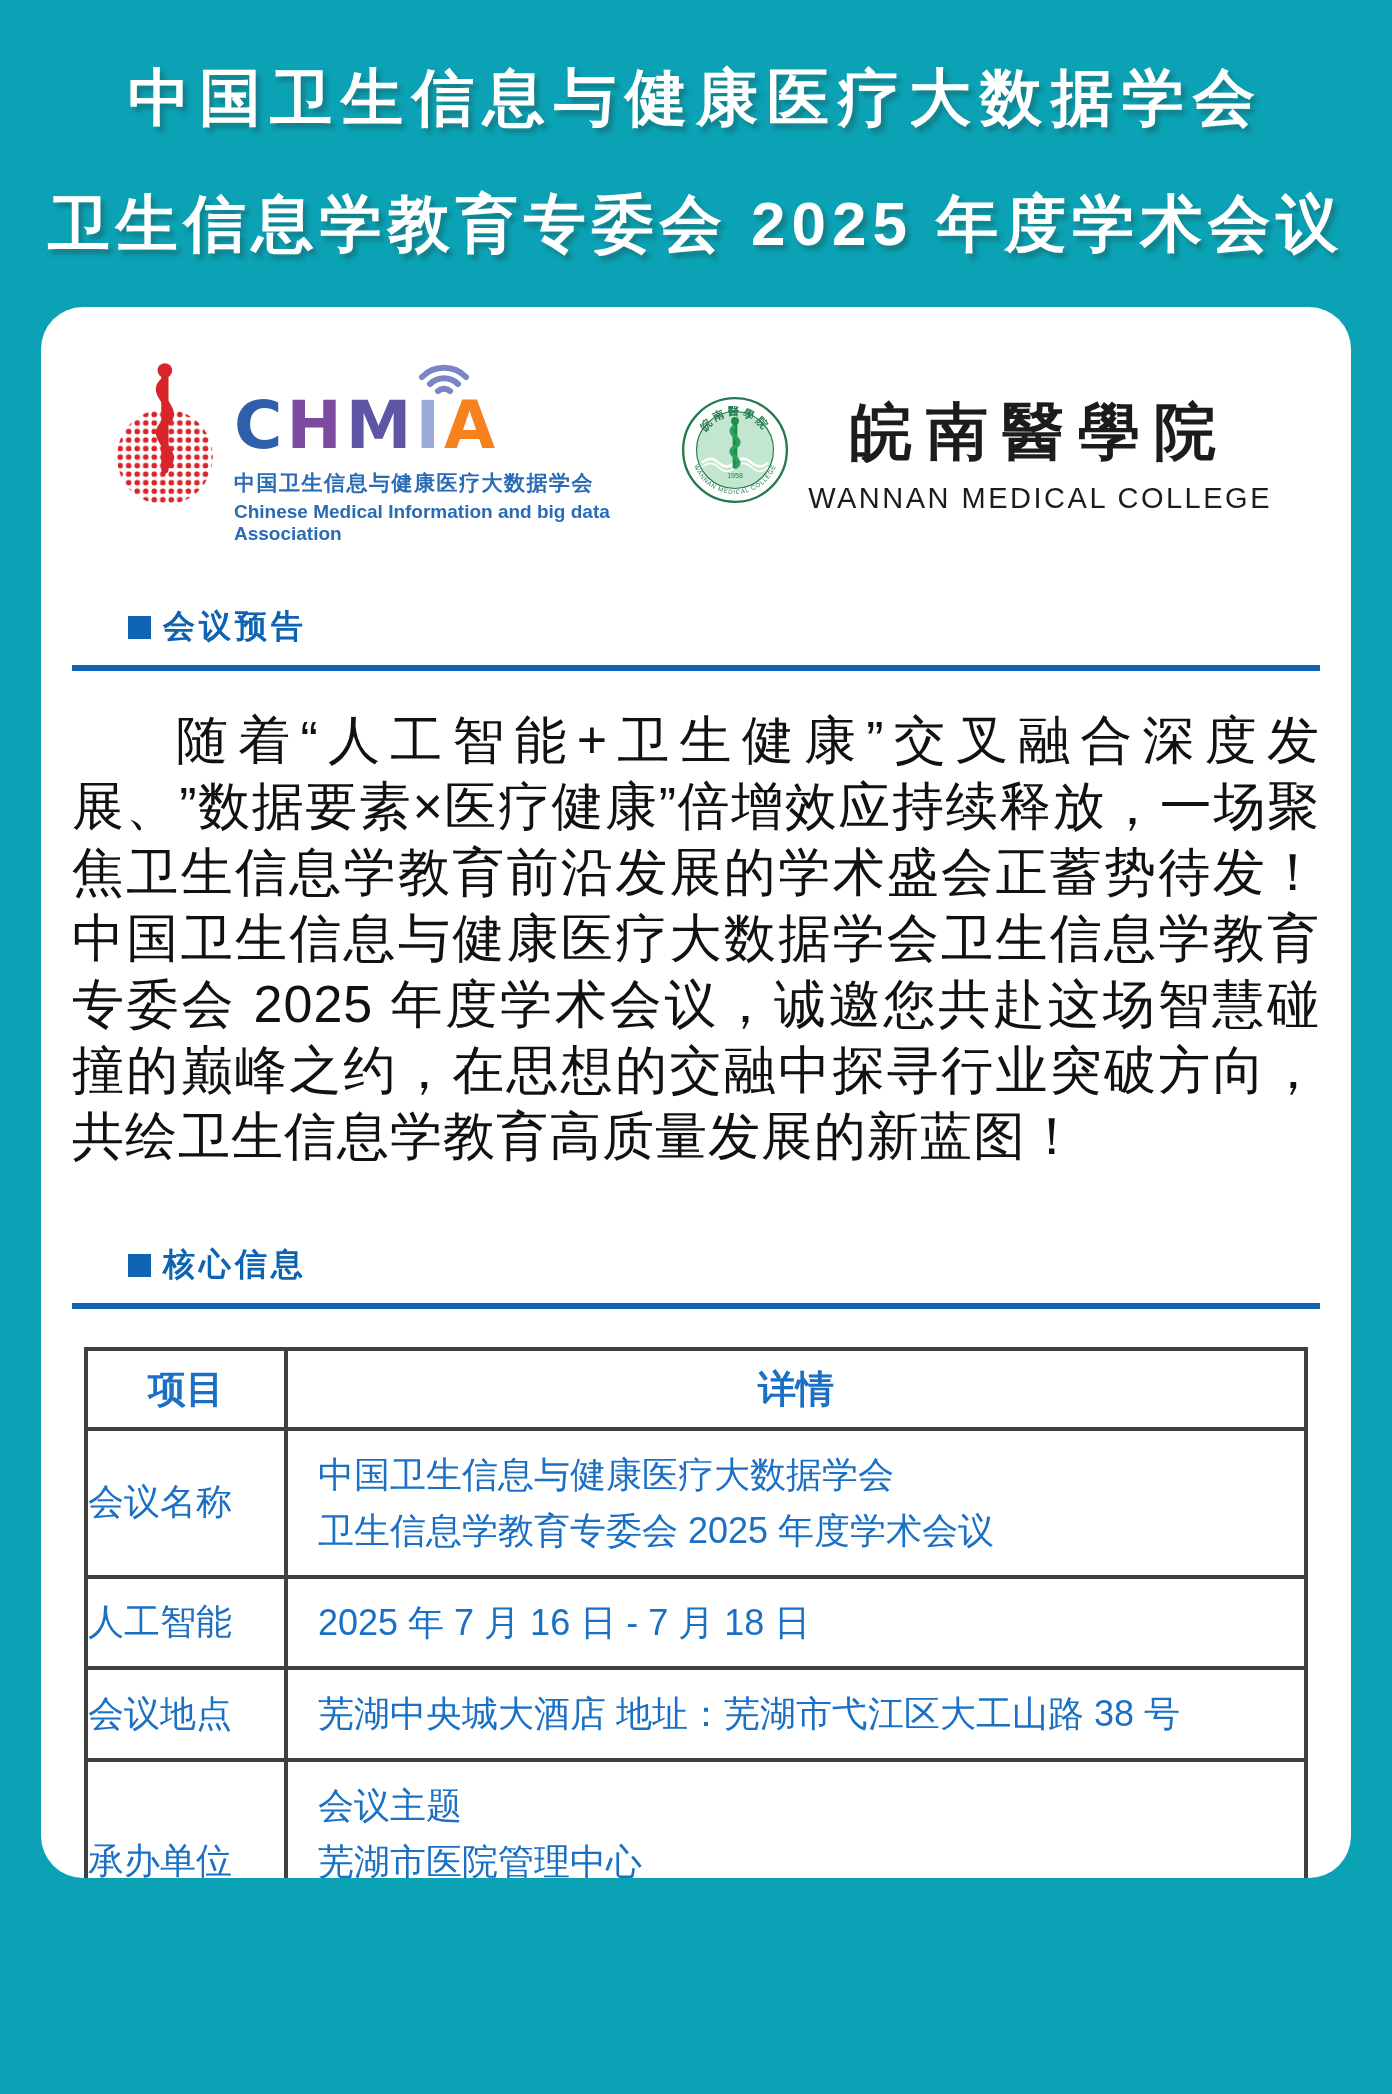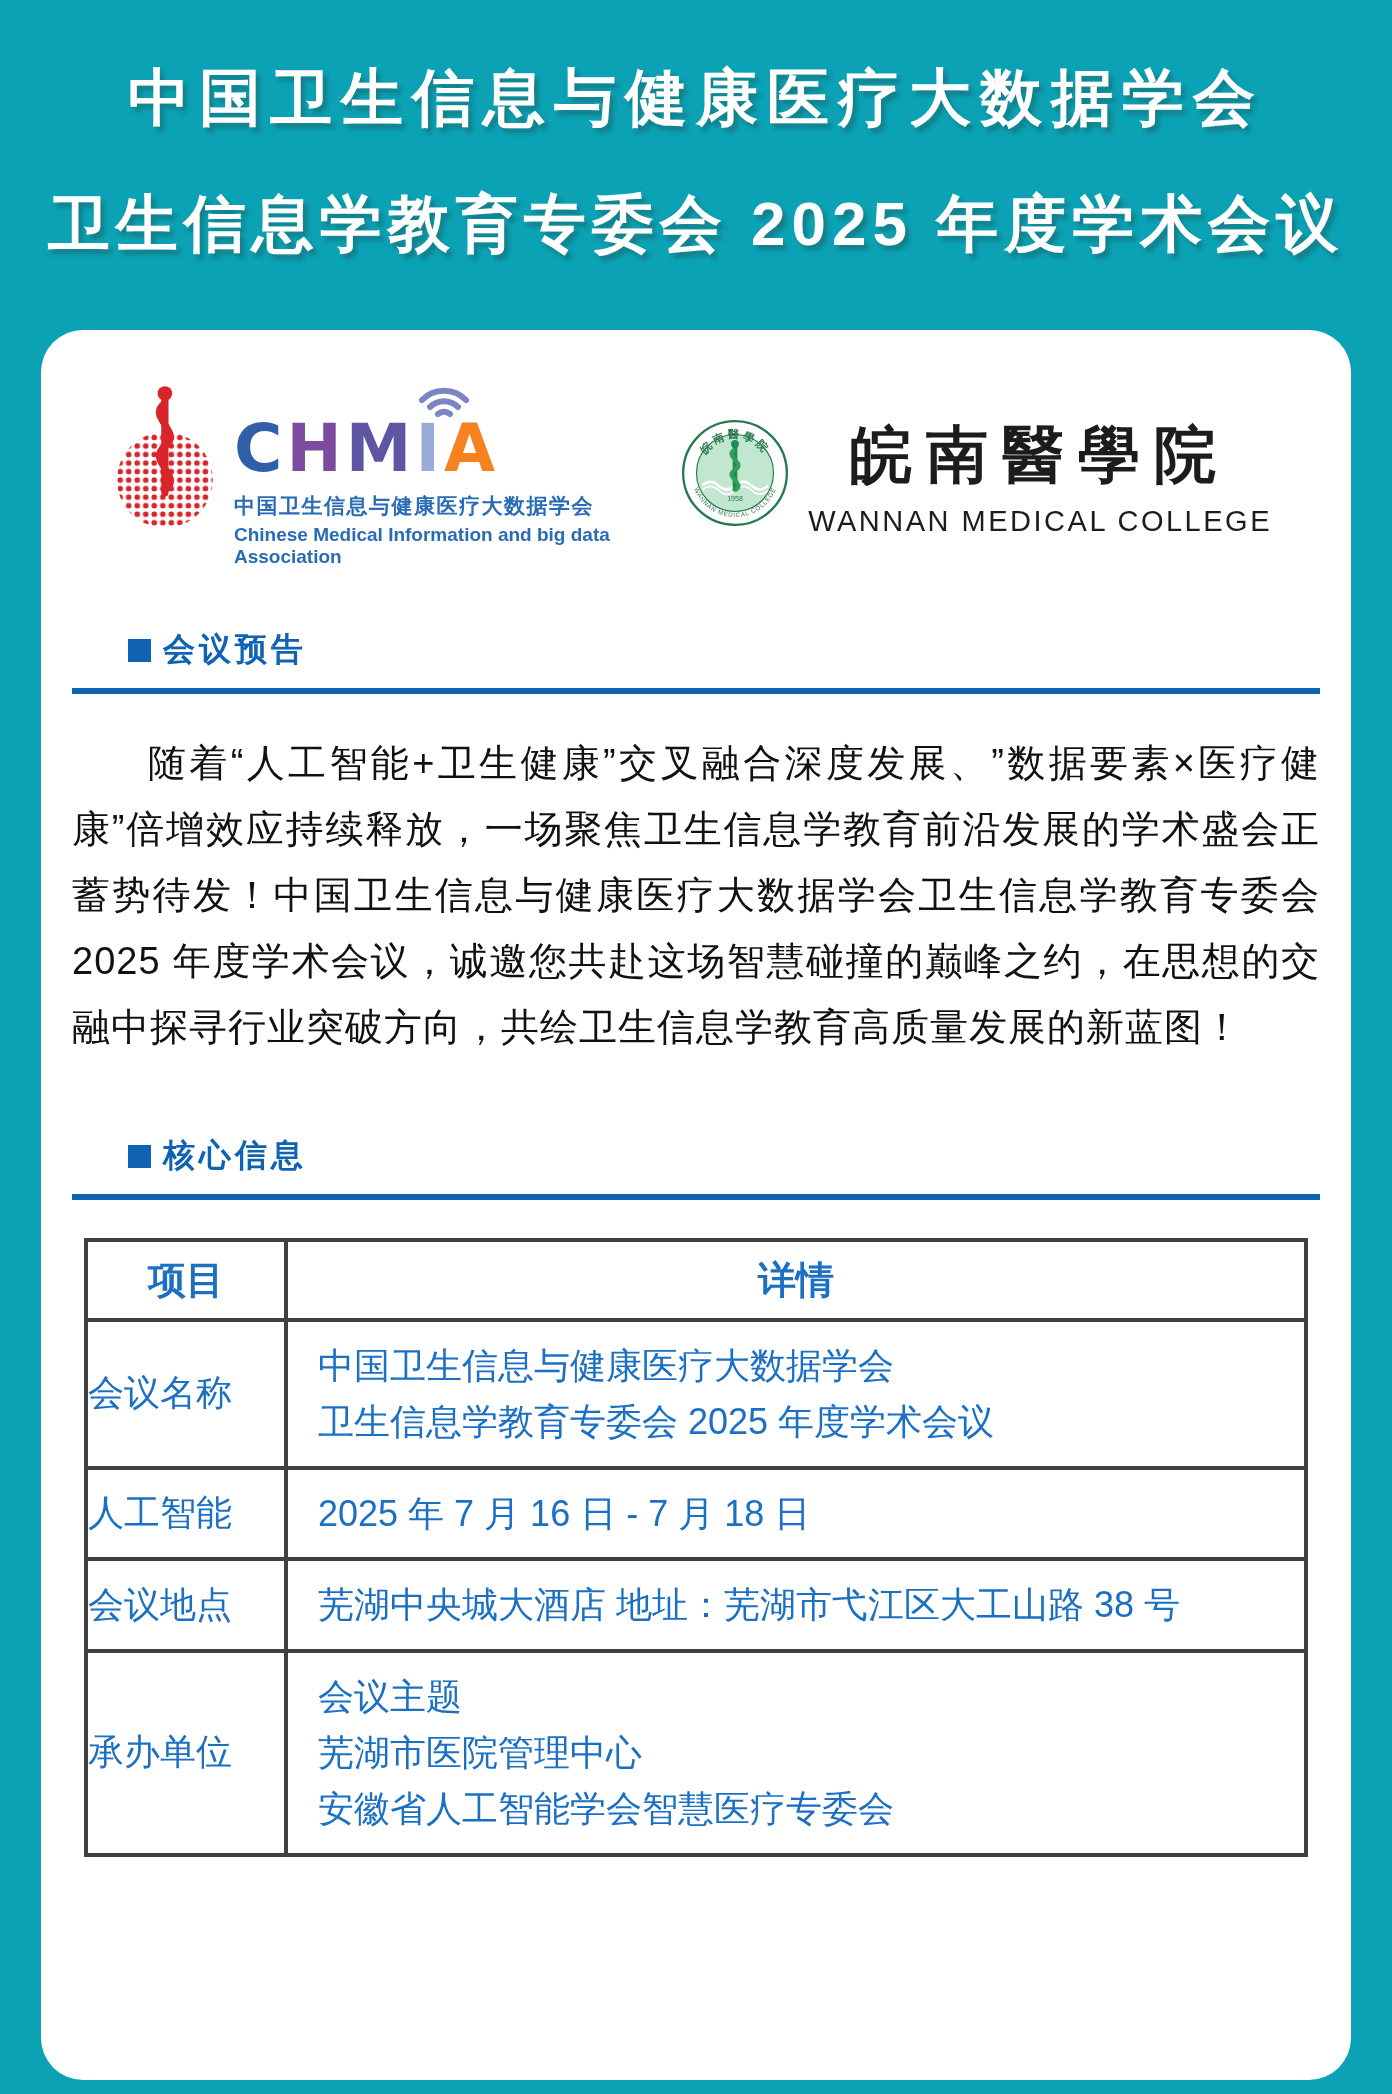--- a/index.html
+++ b/index.html
@@ -14,22 +14,22 @@
   .title-line1 {
     padding-top: 56px; font-size: 62px; letter-spacing: 9px;
     text-shadow: 4px 5px 4px rgba(40,60,60,0.35);
   }
   .title-line2 {
     margin-top: 42px; font-size: 62px; letter-spacing: 6px;
     text-shadow: 4px 5px 4px rgba(40,60,60,0.35);
   }
   
   .card {
-    width: 1310px; height: 1750px;
-    margin: 64px auto 0 auto;
+    width: 1310px; height: 1571px;
+    margin: 41px auto 0 auto;
     background: #ffffff;
     border-radius: 42px;
     padding: 0 31px;
     overflow: hidden;
   }
   
   .logos {
     margin-top: 66px; height: 158px;
     display: flex; align-items: center; justify-content: space-between;
     padding: 0 48px 0 44px;
@@ -53,21 +53,21 @@
   }
   .wannan-en { margin-top: 8px; font-size: 29px; color: #1C1C1C; letter-spacing: 2.5px; white-space: nowrap; }
   
   .section-head { margin-top: 74px; display: flex; align-items: center; padding-left: 56px; }
   .bullet { width: 23px; height: 23px; background: #0E63B2; margin-right: 12px; }
   .section-title { color: #0E63B2; font-size: 32px; font-weight: bold; letter-spacing: 4px; }
   .rule { margin-top: 16px; height: 6px; background: #0E63B2; width: 100%; }
   
   .para {
     margin-top: 36px;
-    font-size: 38px; line-height: 66px; color: #111111;
+    font-size: 52px; line-height: 66px; color: #111111;
     text-align: justify; text-indent: 2em;
     letter-spacing: 1px;
   }
   
   table.core {
     margin: 38px auto 0 auto;
     width: 1224px;
     border-collapse: collapse;
     table-layout: fixed;
   }

